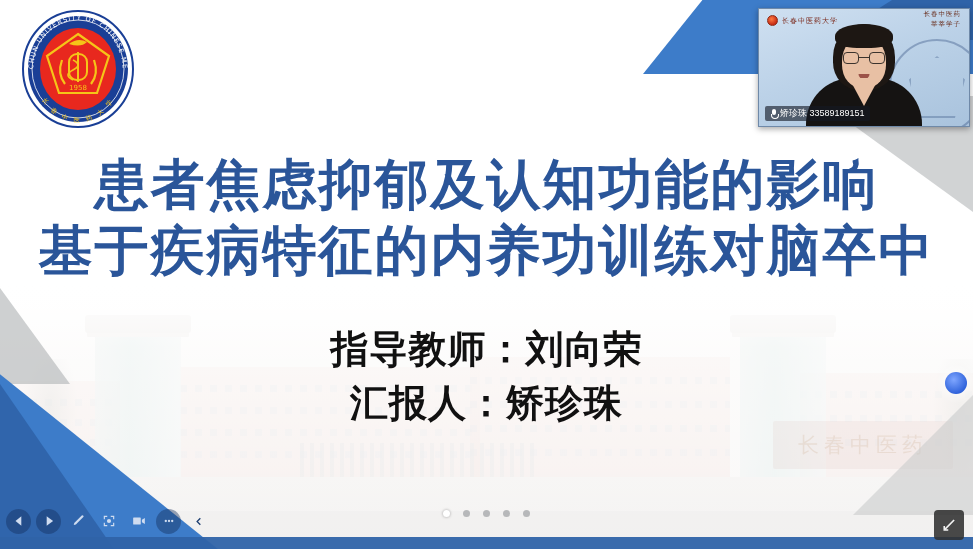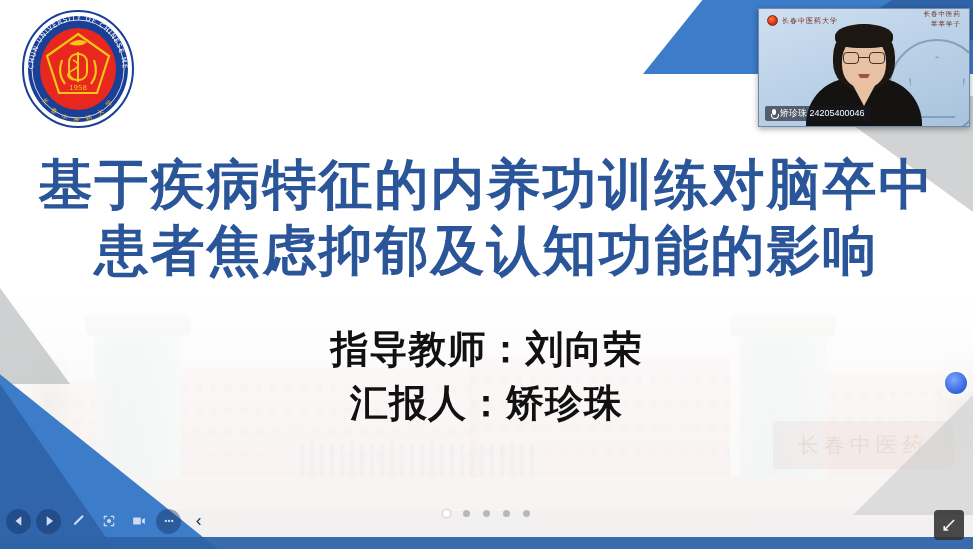--- a/index.html
+++ b/index.html
@@ -248,22 +248,22 @@
       <path d="M49 52 q-5 14 3 24" stroke="#f5c518" stroke-width="2.2" fill="none"></path>
       <path d="M81 52 q5 14 -3 24" stroke="#f5c518" stroke-width="2.2" fill="none"></path>
       <rect x="56" y="46" width="18" height="26" rx="8" fill="none" stroke="#f5c518" stroke-width="2"></rect>
       <path d="M65 44 v30" stroke="#f5c518" stroke-width="2"></path>
       <path d="M60 52 q10 5 0 10 q-10 5 0 10" stroke="#f5c518" stroke-width="1.7" fill="none"></path>
       <text x="65" y="82" font-size="7" fill="#f5c518" text-anchor="middle" font-family="DejaVu Sans, sans-serif">1958</text>
     </svg>
   </div>
 
   <div class="title-wrap">
+    <div class="title-line">患者焦虑抑郁及认知功能的影响</div>
     <div class="title-line">基于疾病特征的内养功训练对脑卒中</div>
-    <div class="title-line">患者焦虑抑郁及认知功能的影响</div>
   </div>
 
   <div class="presenter">
     <div>指导教师：刘向荣</div>
     <div>汇报人：矫珍珠</div>
   </div>
 
   <div class="pip">
     <div class="pip-bg"></div>
     <div class="pip-hdr">
@@ -285,21 +285,21 @@
       <div class="glasses">
         <i class="l"></i>
           <b></b>
           <i class="r"></i>
       </div>
       <div class="mouth"></div>
       <div class="collar"></div>
     </div>
     <div class="namebar">
       <span class="mic-icon"></span>
-      <span>矫珍珠 24205400046</span>
+      <span>矫珍珠 33589189151</span>
     </div>
   </div>
 
   <div class="toolbar">
     <div class="tb">
       <svg viewBox="0 0 24 24">
           <path d="M16 4 L6 12 L16 20 Z"></path>
         </svg>
     </div>
     <div class="tb">

